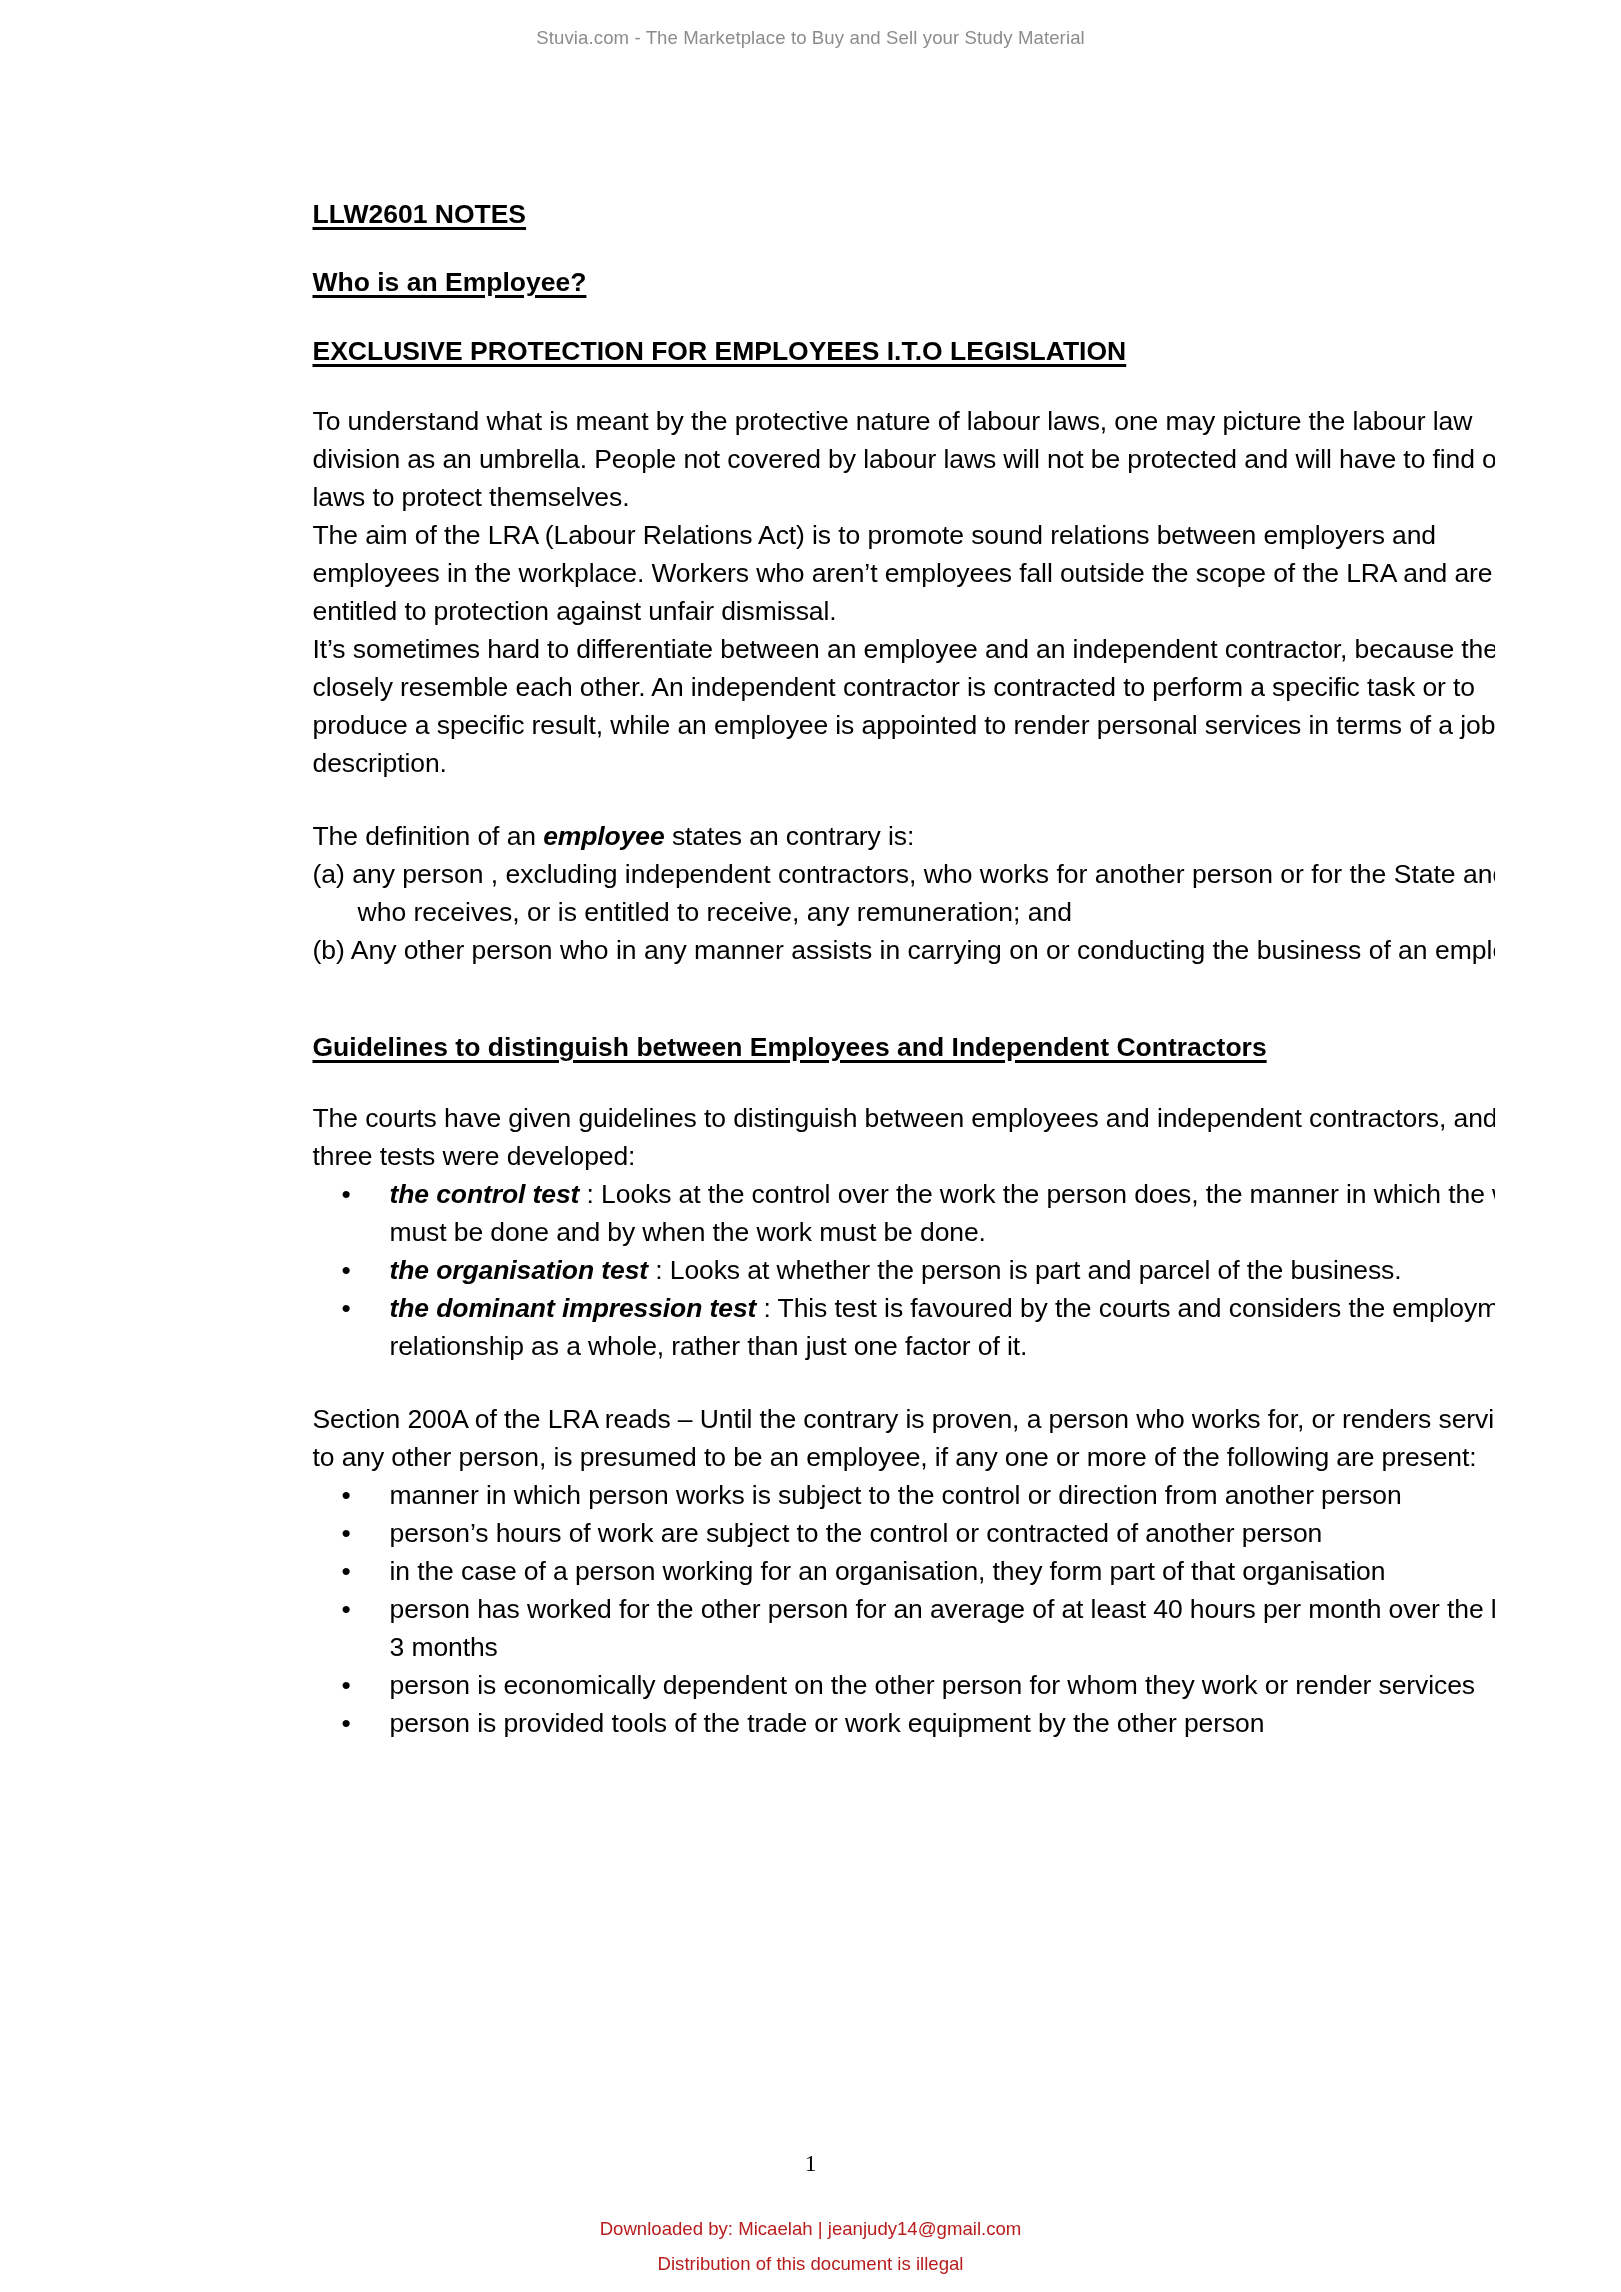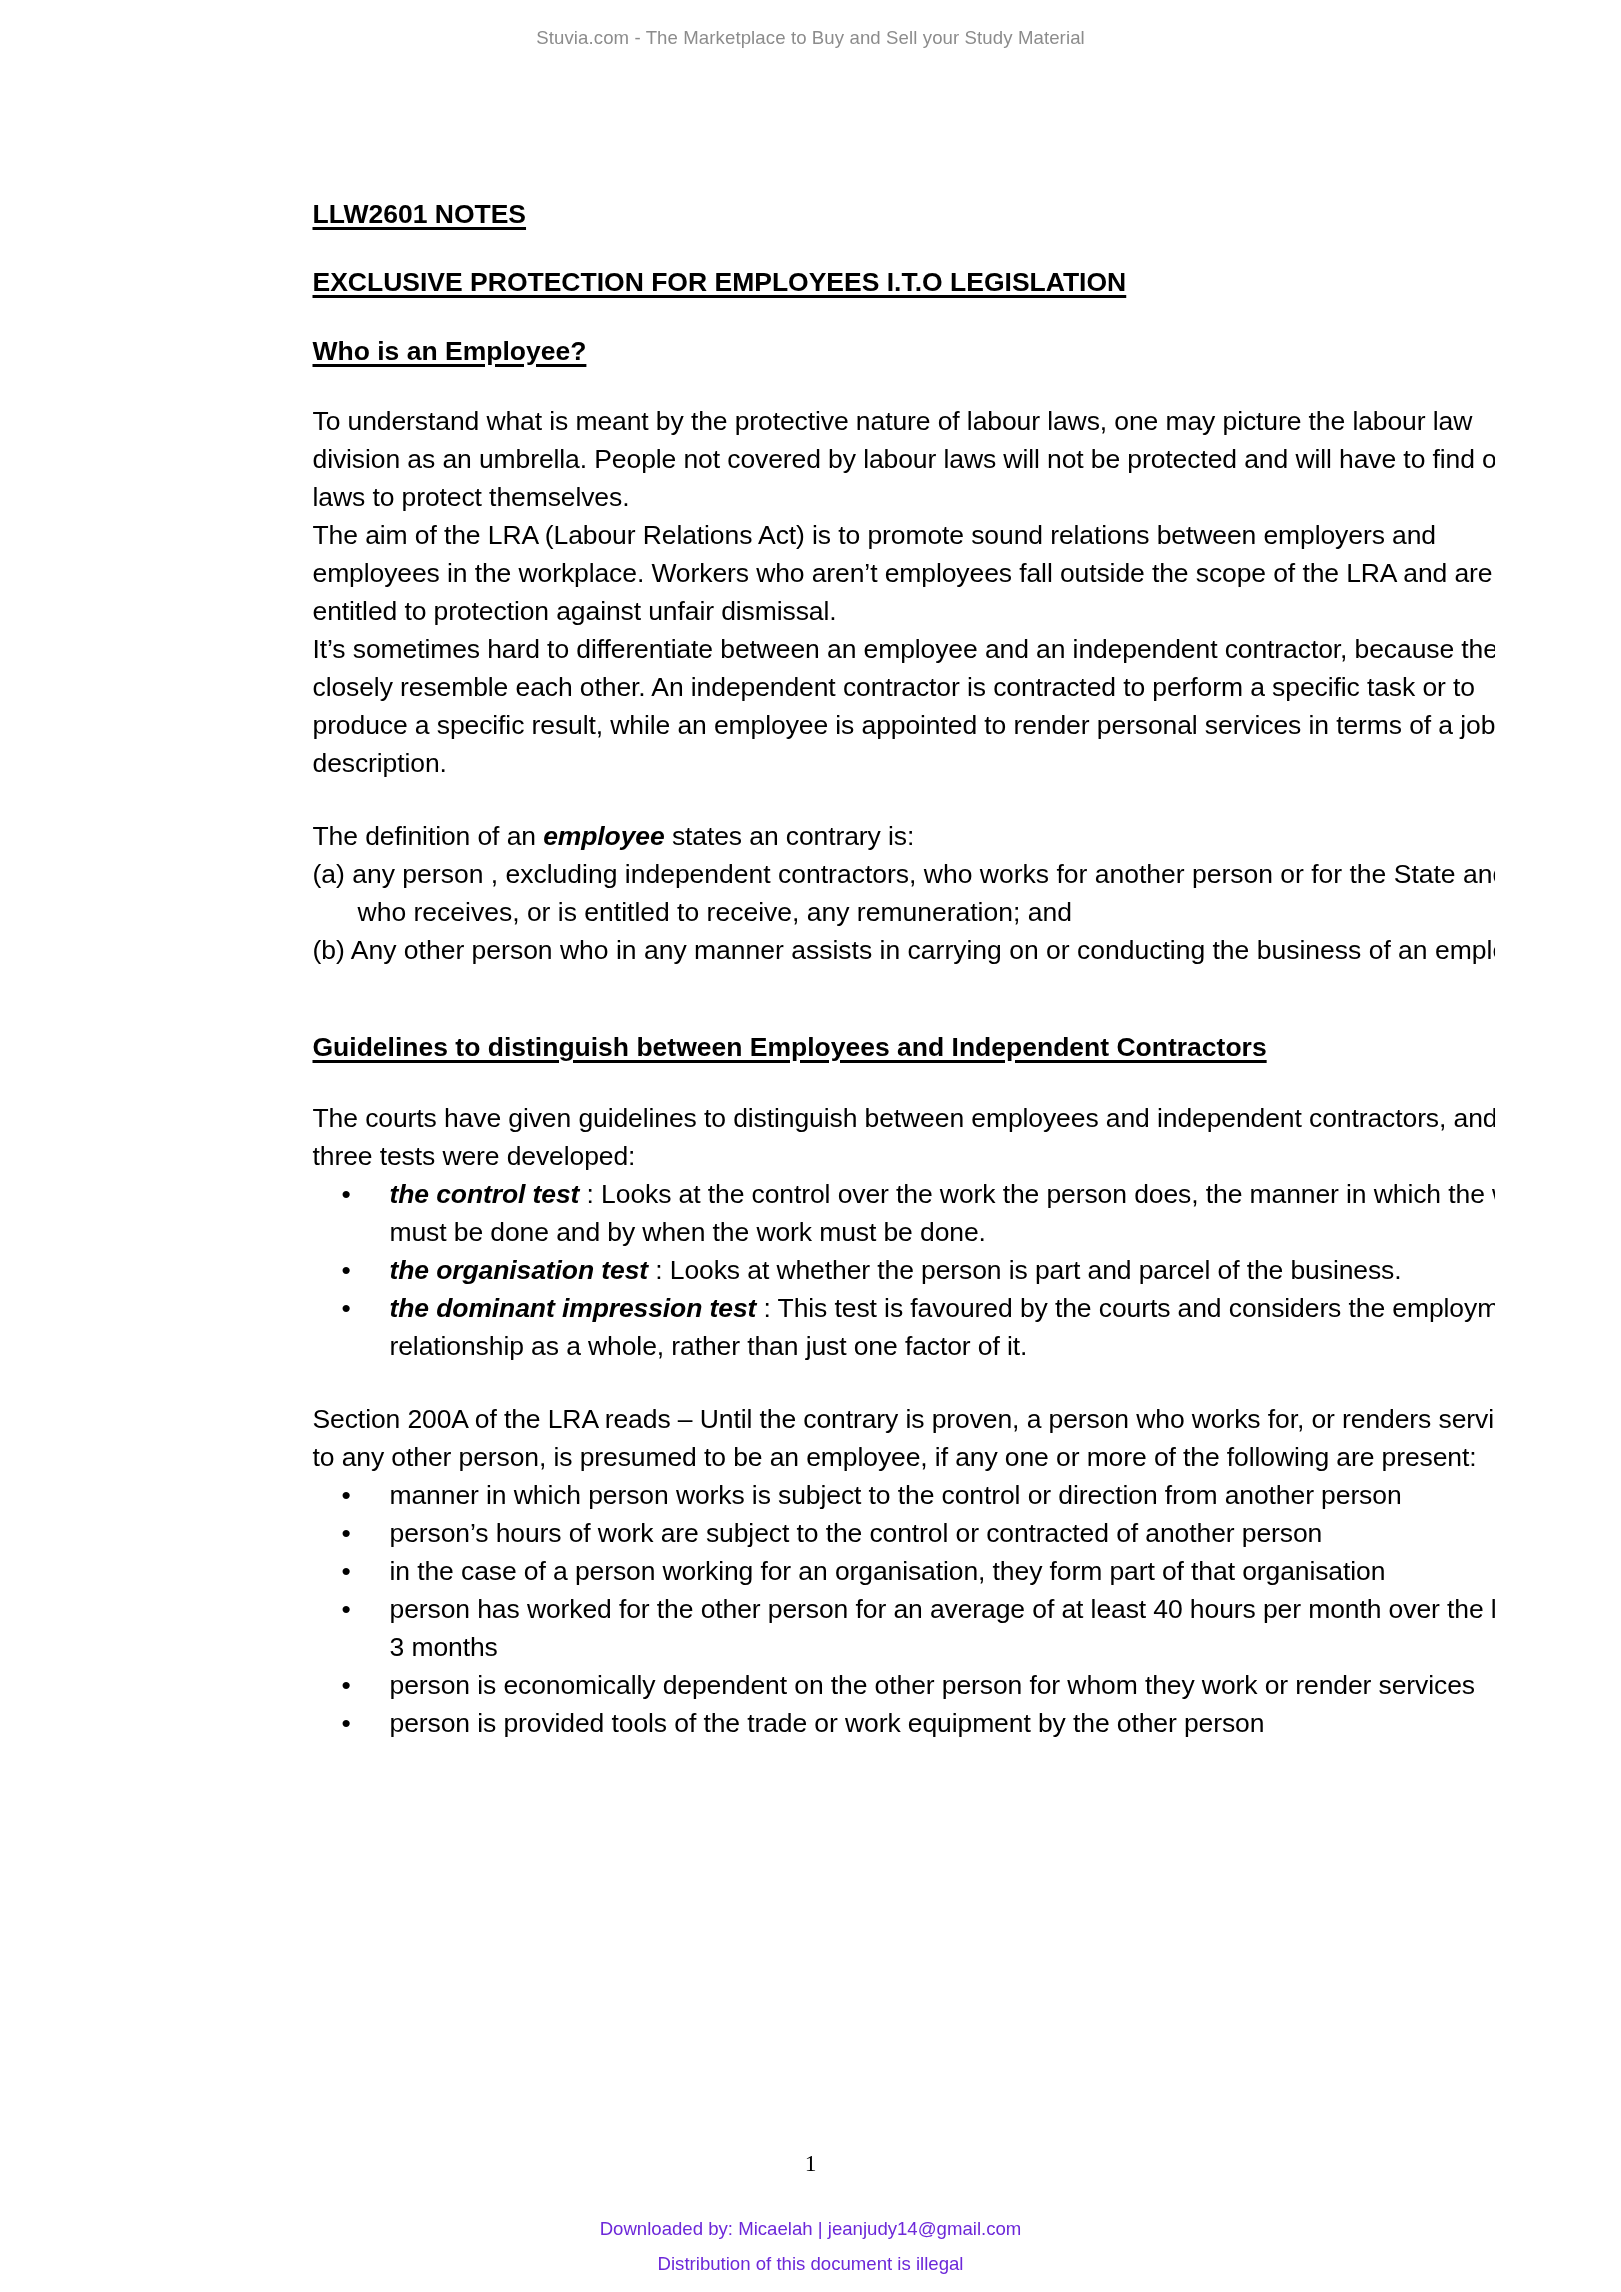--- a/index.html
+++ b/index.html
@@ -118,21 +118,21 @@
     font-size: 23.5px;
     font-family: "Liberation Serif", serif;
     color: #000000;
   }
   .footer-lines {
     position: absolute;
     left: 0;
     top: 2200px;
     width: 100%;
     text-align: center;
-    color: #6d28d9;
+    color: #b91c1c;
     font-size: 18.6px;
     line-height: 35px;
     font-family: "Liberation Sans", sans-serif;
   }
 </style>
 </head>
 <body>
 
 <div class="page">
 
@@ -140,25 +140,25 @@
     <span>Stuvia.com - The Marketplace to Buy and Sell your Study Material</span>
   </div>
 
   <div class="doc-body">
 
     <div class="heading-block">
       <h1 class="doc-heading h-main"><span class="underline-span">LLW2601 NOTES</span></h1>
     </div>
 
     <div class="heading-block">
+      <h3 class="doc-heading"><span class="underline-span">Who is an Employee?</span></h3>
+    </div>
+
+    <div class="heading-block">
       <h2 class="doc-heading h-section"><span class="underline-span">EXCLUSIVE PROTECTION FOR EMPLOYEES I.T.O LEGISLATION</span></h2>
-    </div>
-
-    <div class="heading-block">
-      <h3 class="doc-heading"><span class="underline-span">Who is an Employee?</span></h3>
     </div>
 
     <p class="para">To understand what is meant by the protective nature of labour laws, one may picture the labour law division as an umbrella. People not covered by labour laws will not be protected and will have to find other laws to protect themselves.</p>
     <p class="para">The aim of the LRA (Labour Relations Act) is to promote sound relations between employers and employees in the workplace. Workers who aren’t employees fall outside the scope of the LRA and are not entitled to protection against unfair dismissal.</p>
     <p class="para">It’s sometimes hard to differentiate between an employee and an independent contractor, because they closely resemble each other. An independent contractor is contracted to perform a specific task or to produce a specific result, while an employee is appointed to render personal services in terms of a job description.</p>
 
     <div class="spacer-lg"></div>
 
     <p class="para"><span>The definition of an </span><span class="it">employee</span><span> states an contrary is:</span></p>
 

